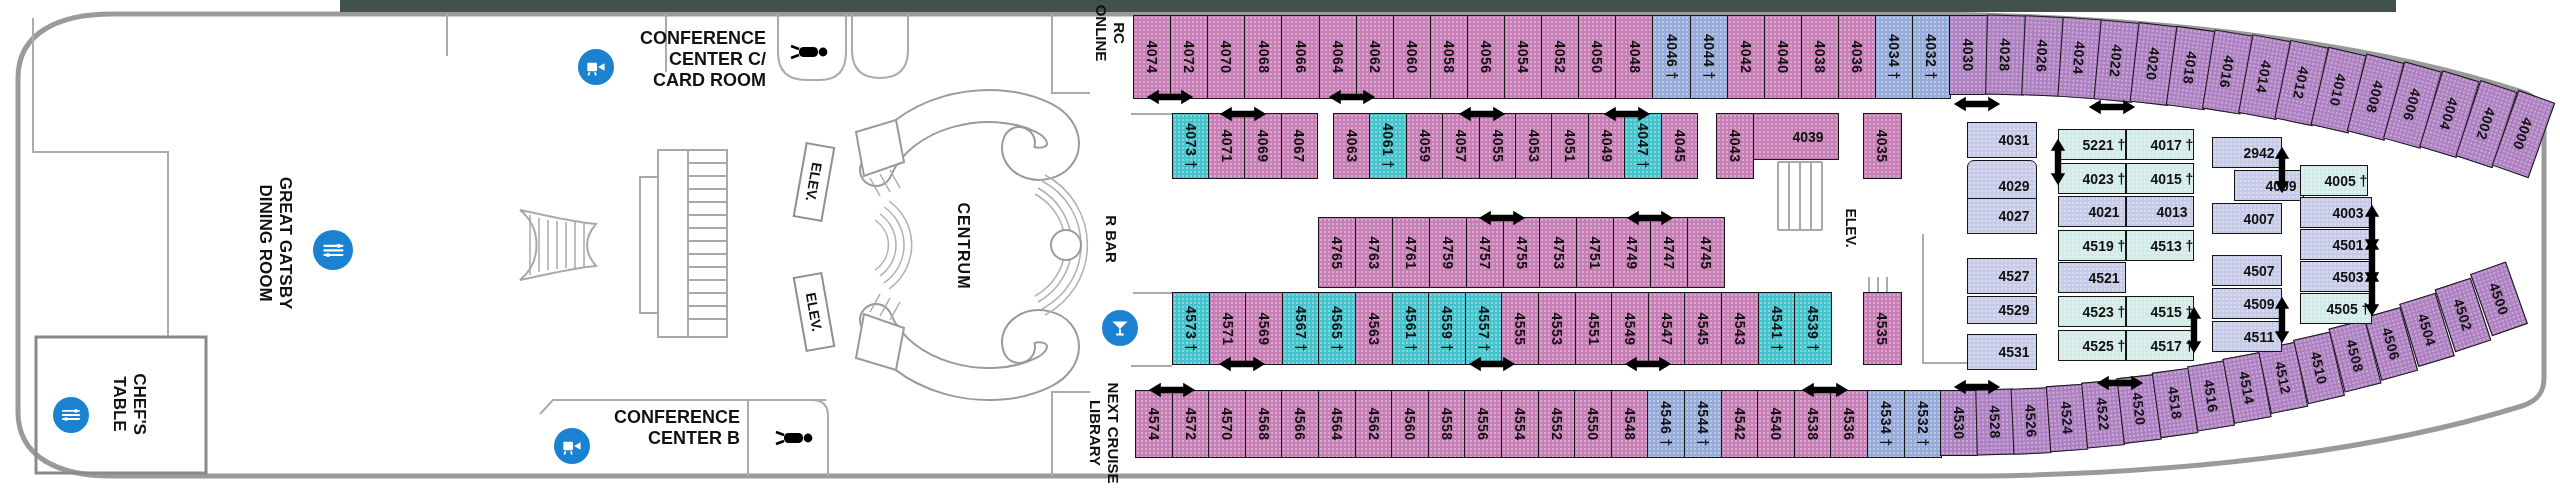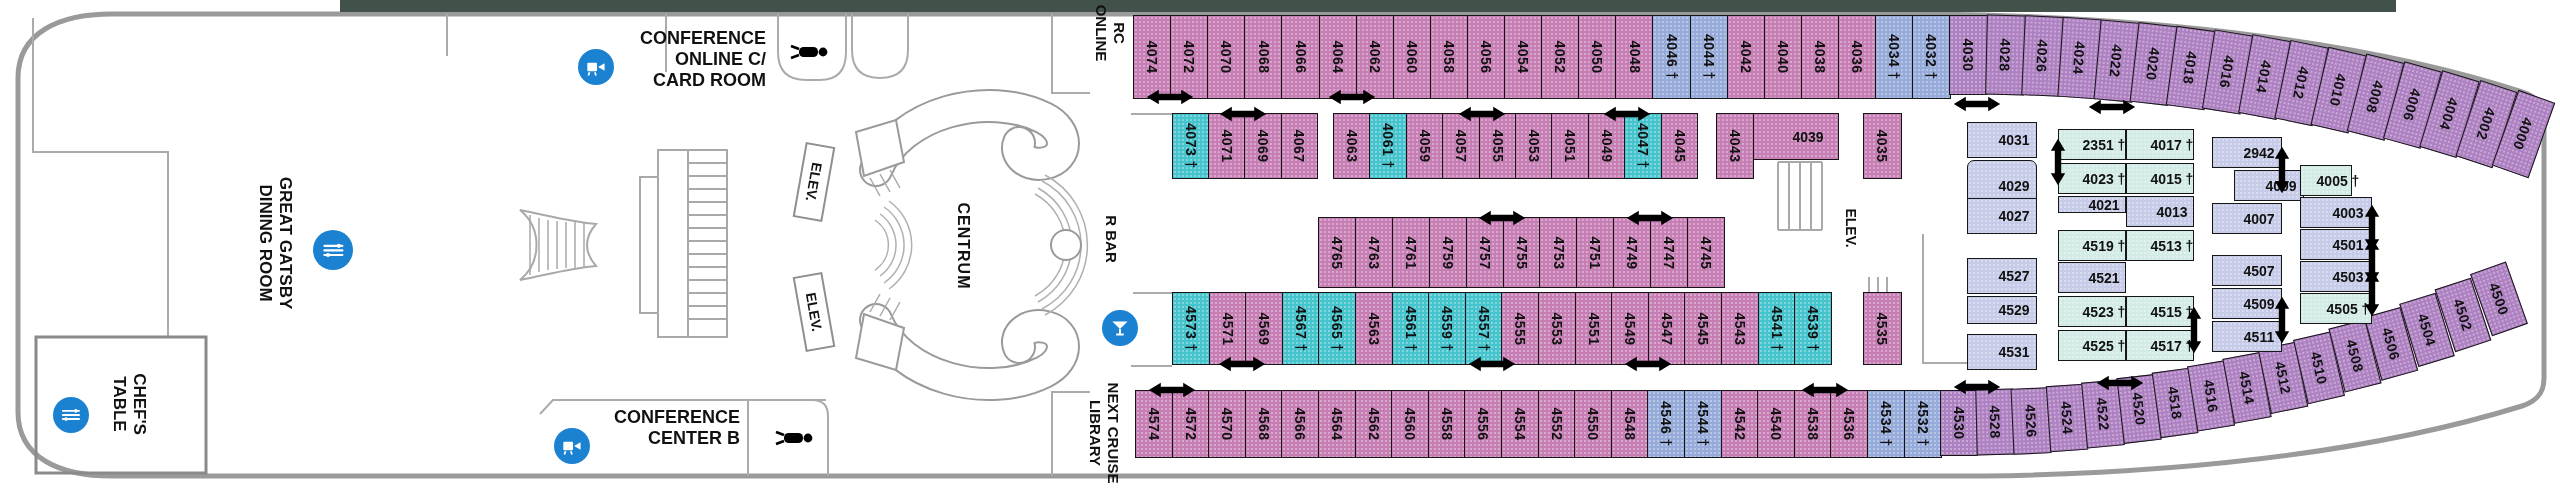--- a/index.html
+++ b/index.html
@@ -136,21 +136,21 @@
   <div class="lbl rot" style="left:275px;top:243px;font-size:17px;">
     <div>GREAT GATSBY</div>
     <div>DINING ROOM</div>
   </div>
   <div class="lbl rot" style="left:129px;top:404px;font-size:17px;">
     <div>CHEF'S</div>
     <div>TABLE</div>
   </div>
   <div class="lbl hor" style="left:703px;top:60px;font-size:18px;">
     <div>CONFERENCE</div>
-    <div>ONLINE C/</div>
+    <div>CENTER C/</div>
     <div>CARD ROOM</div>
   </div>
   <div class="lbl hor" style="left:677px;top:428px;font-size:18px;">
     <div>CONFERENCE</div>
     <div>CENTER B</div>
   </div>
   <div class="lbl rot" style="left:963px;top:246px;font-size:16px;letter-spacing:1px;">CENTRUM</div>
   <div class="lbl rot" style="left:1110px;top:33px;font-size:15px;">
     <div>RC</div>
     <div>ONLINE</div>
@@ -605,32 +605,32 @@
       <div class="cabin" style="left: 1967px; top: 258px; width: 70px; height: 36px; background-color: rgb(198, 203, 232);">
         <span class="hnum">4527</span>
       </div>
       <div class="cabin" style="left: 1967px; top: 296px; width: 70px; height: 28px; background-color: rgb(198, 203, 232);">
         <span class="hnum">4529</span>
       </div>
       <div class="cabin" style="left: 1967px; top: 334px; width: 70px; height: 36px; background-color: rgb(198, 203, 232);">
         <span class="hnum">4531</span>
       </div>
       <div class="cabin" style="left: 2058px; top: 129px; width: 68px; height: 31px; background-color: rgb(210, 235, 230);">
-        <span class="hnum">2351 †</span>
+        <span class="hnum">5221 †</span>
       </div>
       <div class="cabin" style="left: 2126px; top: 129px; width: 68px; height: 31px; background-color: rgb(210, 235, 230);">
         <span class="hnum">4017 †</span>
       </div>
       <div class="cabin" style="left: 2058px; top: 163px; width: 68px; height: 31px; background-color: rgb(210, 235, 230);">
         <span class="hnum">4023 †</span>
       </div>
       <div class="cabin" style="left: 2126px; top: 163px; width: 68px; height: 31px; background-color: rgb(210, 235, 230);">
         <span class="hnum">4015 †</span>
       </div>
-      <div class="cabin" style="left: 2058px; top: 196px; width: 68px; height: 17px; background-color: rgb(198, 203, 232); padding-left: 36px;">
+      <div class="cabin" style="left: 2058px; top: 196px; width: 68px; height: 31px; background-color: rgb(198, 203, 232); padding-left: 36px;">
         <span class="hnum">4021</span>
       </div>
       <div class="cabin" style="left: 2126px; top: 196px; width: 68px; height: 31px; background-color: rgb(198, 203, 232);">
         <span class="hnum">4013</span>
       </div>
       <div class="cabin" style="left: 2058px; top: 230px; width: 68px; height: 31px; background-color: rgb(210, 235, 230);">
         <span class="hnum">4519 †</span>
       </div>
       <div class="cabin" style="left: 2126px; top: 230px; width: 68px; height: 31px; background-color: rgb(210, 235, 230);">
         <span class="hnum">4513 †</span>
@@ -661,21 +661,21 @@
       </div>
       <div class="cabin" style="left: 2212px; top: 255px; width: 70px; height: 31px; background-color: rgb(198, 203, 232);">
         <span class="hnum">4507</span>
       </div>
       <div class="cabin" style="left: 2212px; top: 288px; width: 70px; height: 31px; background-color: rgb(198, 203, 232);">
         <span class="hnum">4509</span>
       </div>
       <div class="cabin" style="left: 2212px; top: 321px; width: 70px; height: 31px; background-color: rgb(198, 203, 232);">
         <span class="hnum">4511</span>
       </div>
-      <div class="cabin" style="left: 2300px; top: 165px; width: 52px; height: 31px; background-color: rgb(210, 235, 230);">
+      <div class="cabin" style="left: 2300px; top: 165px; width: 68px; height: 31px; background-color: rgb(210, 235, 230);">
         <span class="hnum">4005 †</span>
       </div>
       <div class="cabin" style="left: 2300px; top: 197px; width: 72px; height: 31px; background-color: rgb(198, 203, 232);">
         <span class="hnum">4003</span>
       </div>
       <div class="cabin" style="left: 2300px; top: 229px; width: 72px; height: 31px; background-color: rgb(198, 203, 232);">
         <span class="hnum">4501</span>
       </div>
       <div class="cabin" style="left: 2300px; top: 261px; width: 72px; height: 31px; background-color: rgb(198, 203, 232);">
         <span class="hnum">4503</span>

